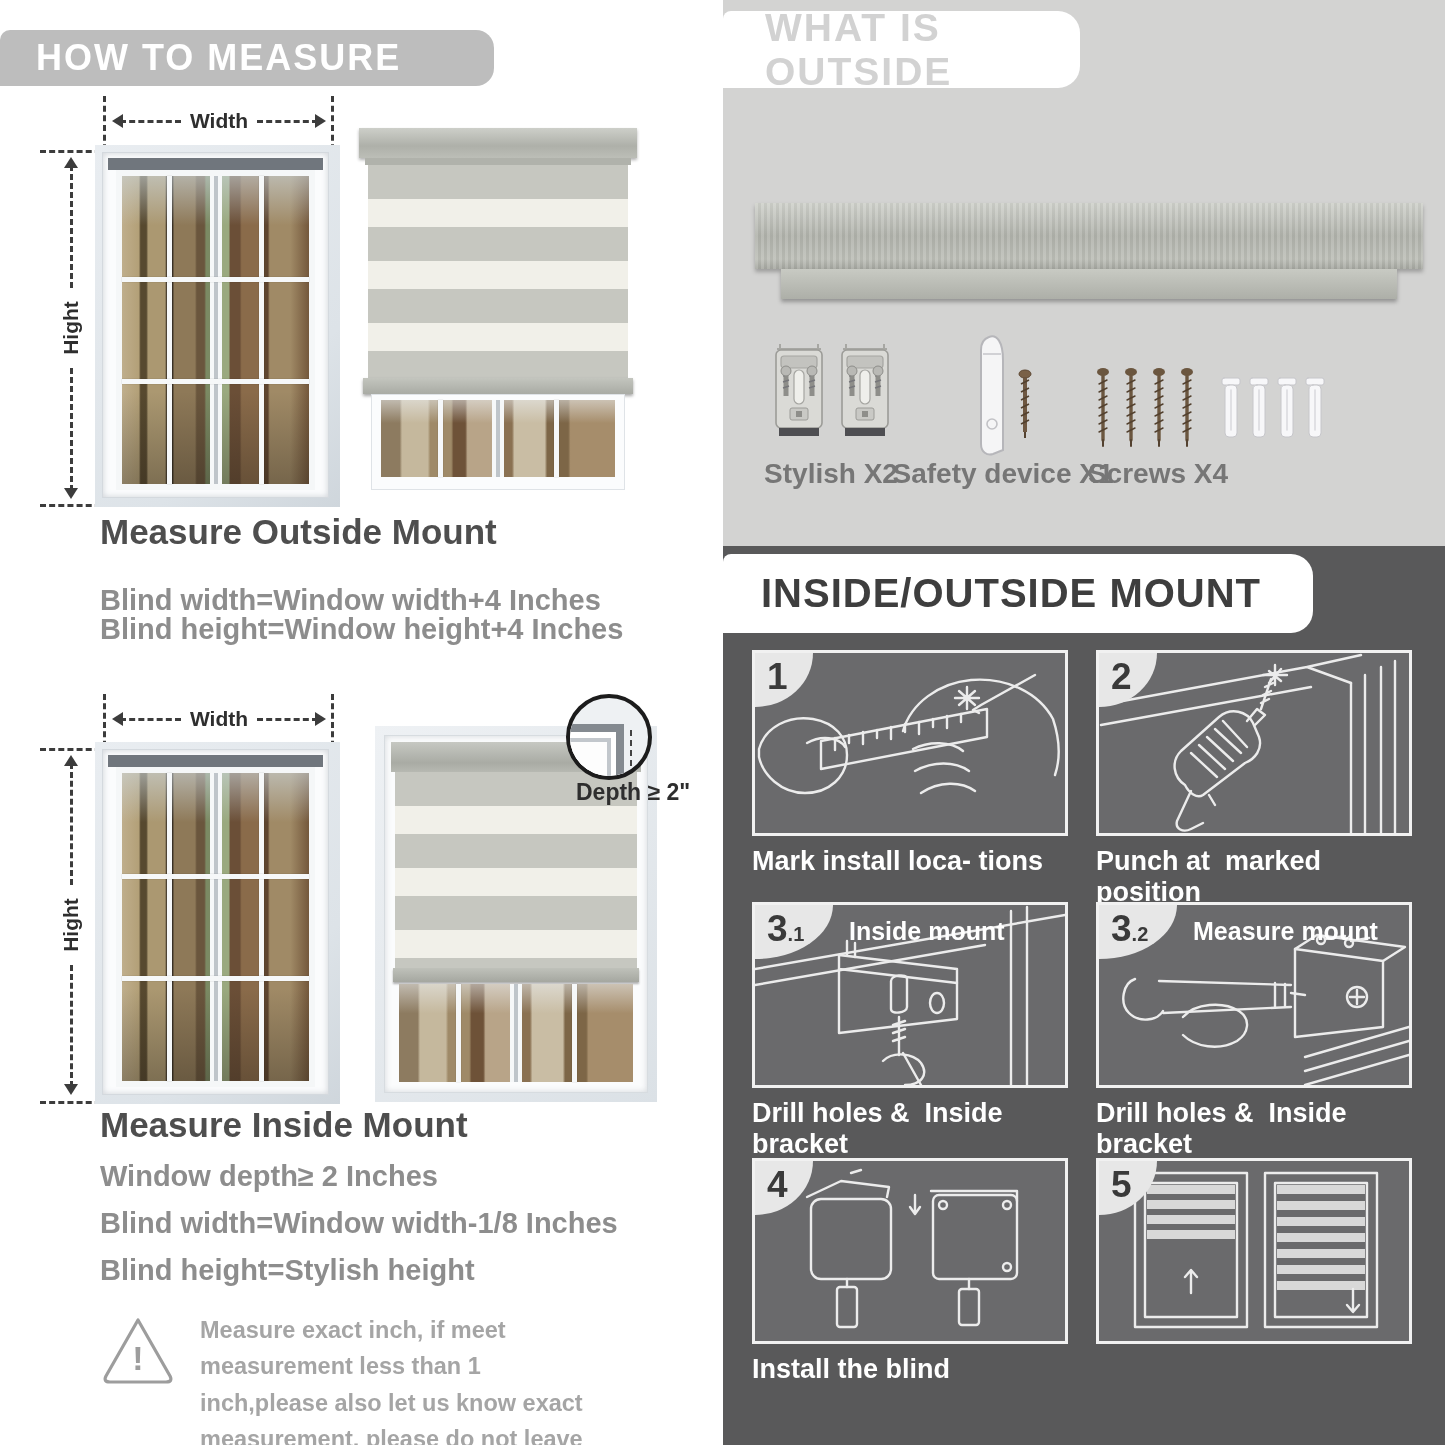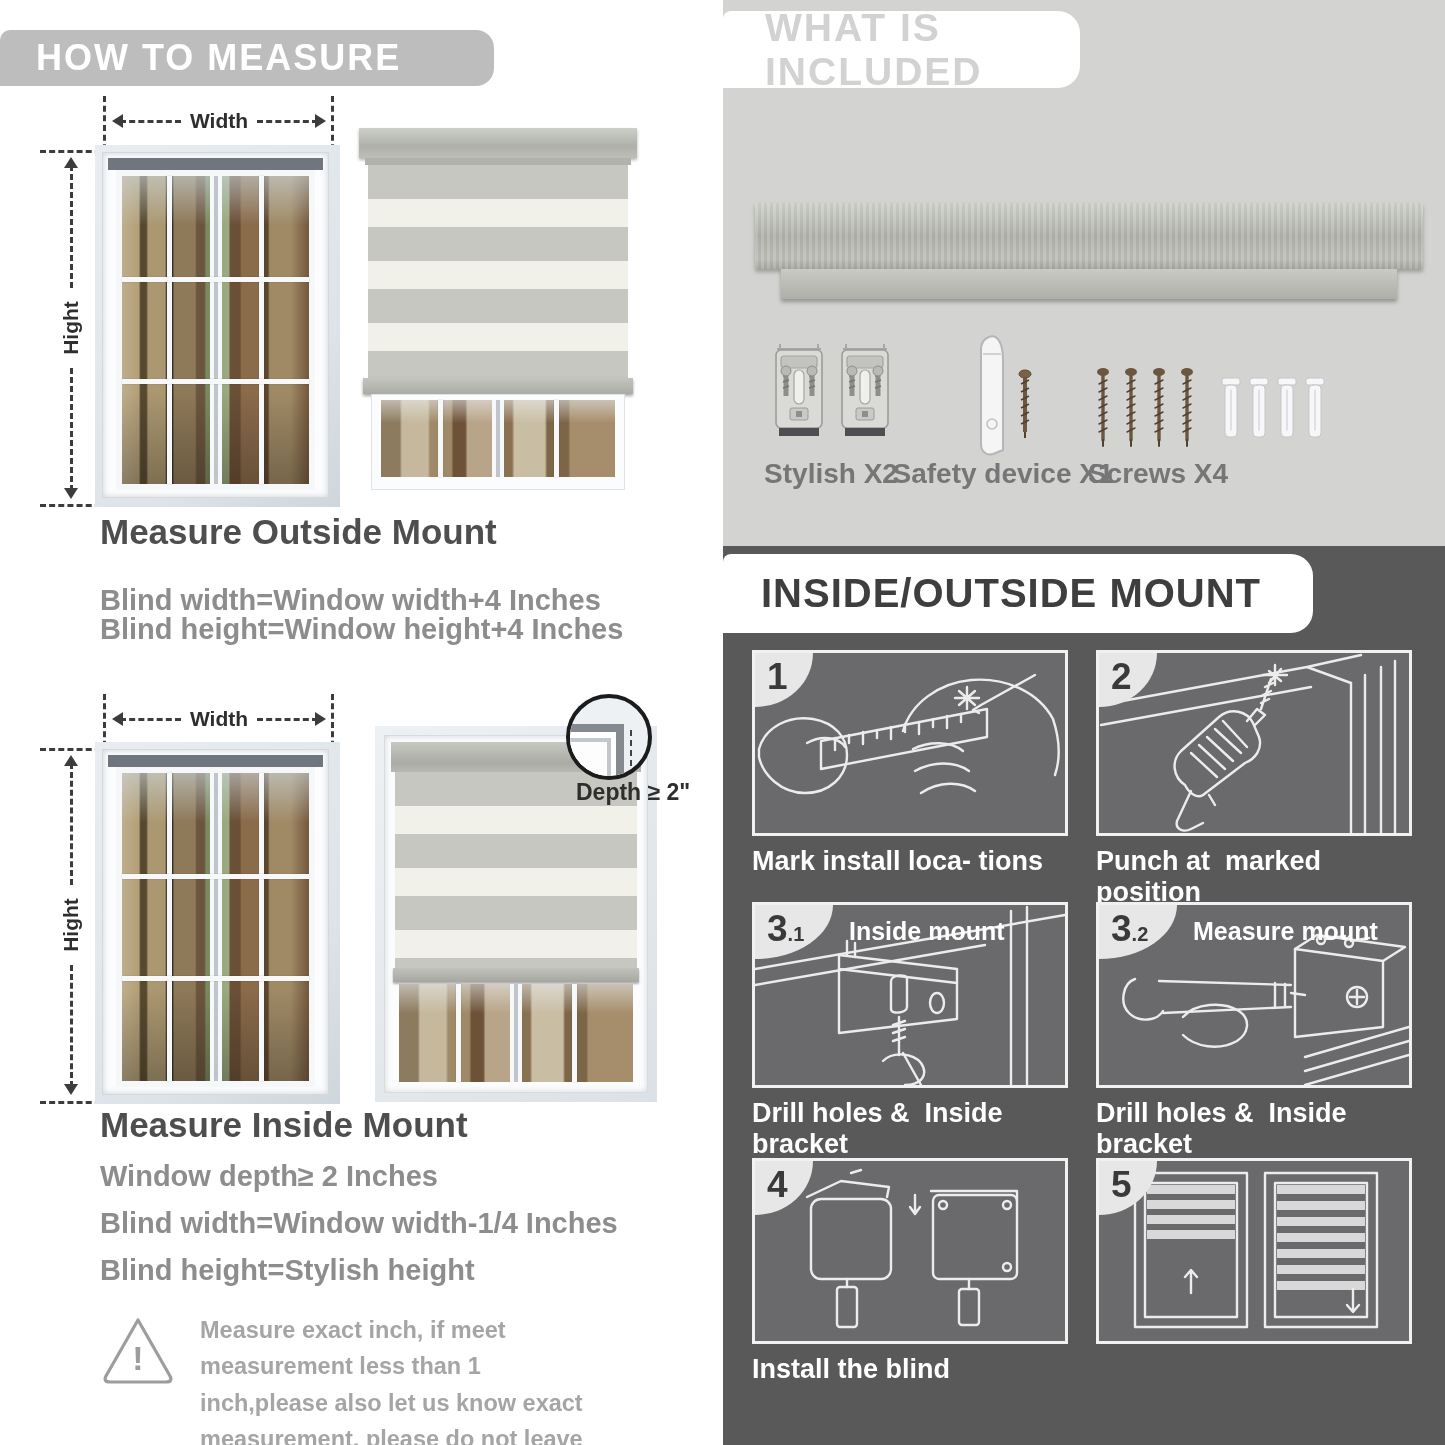--- a/index.html
+++ b/index.html
@@ -243,37 +243,37 @@
 
     <div class="mag" style="left:566px;top:694px;">
       <div class="wfill"></div>
       <div class="wfill2"></div>
       <div class="mdash"></div>
     </div>
     <div class="depth-lab" style="left:576px;top:779px;">Depth ≥ 2"</div>
 
     <div class="sec-title" style="left:100px;top:1105px;">Measure Inside Mount</div>
     <div class="sec-line" style="left:100px;top:1160px;">Window depth≥ 2 Inches</div>
-    <div class="sec-line" style="left:100px;top:1207px;">Blind width=Window width-1/4 Inches</div>
+    <div class="sec-line" style="left:100px;top:1207px;">Blind width=Window width-1/8 Inches</div>
     <div class="sec-line" style="left:100px;top:1254px;">Blind height=Stylish height</div>
 
     <div class="warn">
       <svg width="76" height="78" viewBox="0 0 76 78">
         <path d="M38 8 L70 64 Q73 70 66 70 L10 70 Q3 70 6 64 Z" fill="none" stroke="#9d9d9d" stroke-width="3.2" stroke-linejoin="round"></path>
         <text x="38" y="58" text-anchor="middle" font-family="Liberation Sans, sans-serif" font-size="34" font-weight="bold" fill="#9d9d9d">!</text>
       </svg>
       <div class="warn-text">Measure exact inch, if meet measurement less than 1 inch,please also let us know exact measurement, please do not leave it</div>
     </div>
   </div>
 
   <div class="right-col">
 
     <div class="included">
       <div class="inc-header">
-        <span>WHAT IS INCLUDED</span>
+        <span>WHAT IS OUTSIDE</span>
       </div>
       <div class="bar-top"></div>
       <div class="bar-bottom"></div>
 
       <svg class="abs" style="left:50px;top:342px;" width="118" height="104" viewBox="0 0 118 104">
         <g>
           <path d="M4 7 L48 7 M7 7 L7 2 M45 7 L45 2" stroke="#a7a7a3" stroke-width="2" fill="none"></path>
           <rect x="3" y="8" width="46" height="78" rx="5" fill="#dadad6" stroke="#9c9c98" stroke-width="1.6"></rect>
           <rect x="8" y="14" width="36" height="12" rx="3" fill="#c3c3bf" stroke="#a5a5a1" stroke-width="1.2"></rect>
           <path d="M13 30 L13 54 M39 30 L39 54" stroke="#8e8e8a" stroke-width="5"></path>

